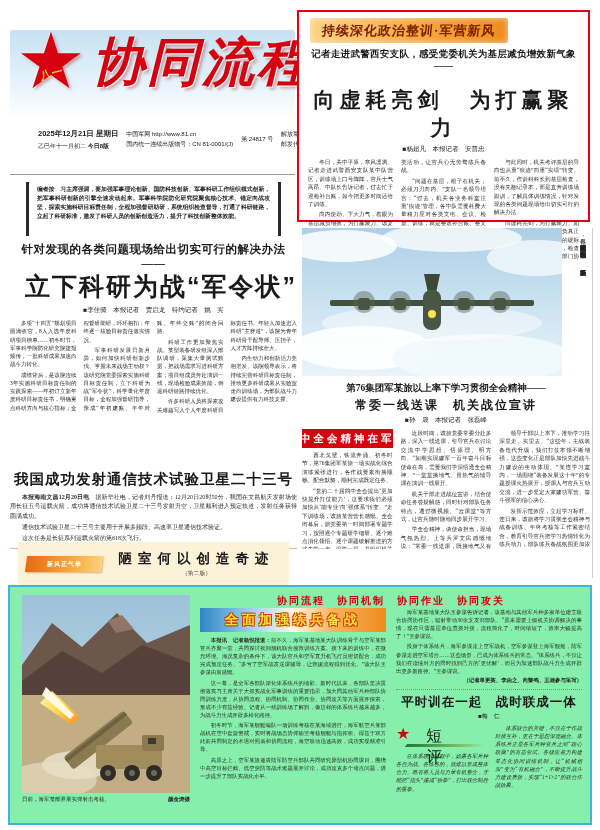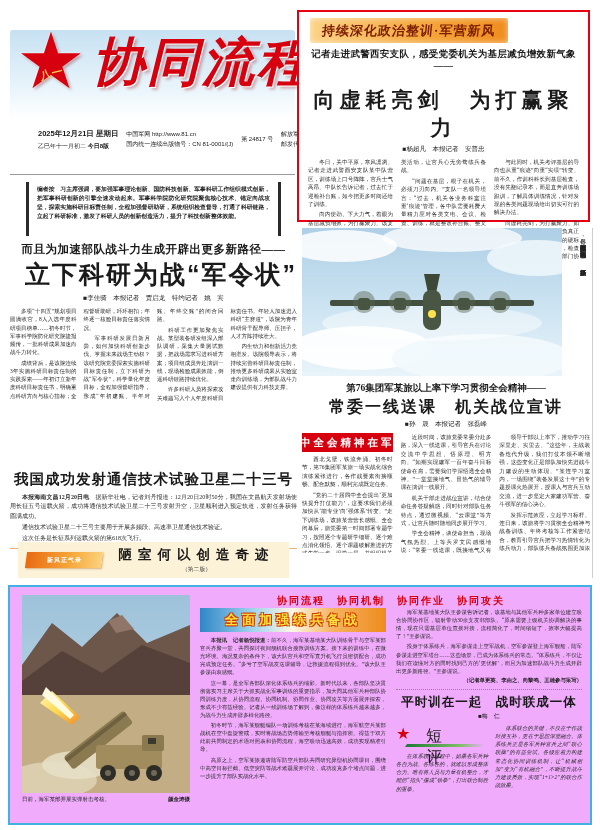--- a/index.html
+++ b/index.html
@@ -54,48 +54,48 @@
   .photo-plane{left:302px;top:228px;width:288px;height:148px;display:flex;}
   .plane-svg{width:260px;height:148px;display:block;}
   .v-caption{writing-mode:vertical-rl;height:148px;width:26px;font-size:6.2px;line-height:1.7;
         padding-top:6px;box-sizing:border-box;color:#222;}
   .v-caption b{margin-top:10px;}
   .right-rule{left:592px;top:228px;height:350px;border-left:1px solid #cfcfcf;}
 
   
   .ga{left:302px;top:380px;width:288px;}
   .ga-kicker{font-size:9.5px;font-weight:bold;text-align:center;margin:2px 0;}
-  .ga-headline{font-size:16px;font-weight:900;text-align:center;letter-spacing:2px;margin:1px 0 2px;
+  .ga-headline{font-size:12px;font-weight:900;text-align:center;letter-spacing:2px;margin:1px 0 2px;
         font-family:"Liberation Serif",serif;}
   .ga-cols{display:flex;gap:8px;margin-top:3px;}
   .ga-col{flex:1;font-size:5.6px;line-height:1.5;text-align:justify;height:120px;overflow:hidden;color:#2b2b2b;}
   .red-banner{height:19px;background:#d7000f;display:flex;align-items:center;justify-content:center;
         margin-bottom:3px;}
   .red-banner span{color:#fff;font-weight:bold;font-size:10.5px;letter-spacing:3px;white-space:nowrap;}
 
   
   .sat{left:10px;top:470px;width:287px;}
   .sat-headline{font-size:14.5px;font-weight:900;text-align:center;letter-spacing:1px;margin:0 0 4px;}
   .sat-body{font-size:6px;line-height:1.55;text-align:justify;color:#2b2b2b;}
   .sat-rule{margin-top:5px;border-top:1.5px solid #f2b27a;}
 
   
-  .loushi{left:18px;top:542px;width:271px;height:36px;background:#fcf2d7;display:flex;
+  .loushi{left:18px;top:542px;width:271px;height:44px;background:#fcf2d7;display:flex;
         align-items:center;padding:0 8px;box-sizing:border-box;gap:10px;}
   .ribbon{width:76px;height:16px;background:linear-gradient(90deg,#e86a10,#f7a93c 60%,#fbd27e);
         display:flex;align-items:center;justify-content:center;transform:skewX(-8deg);
         box-shadow:1px 1px 2px rgba(160,80,0,.4);}
   .ribbon span{font-size:6px;font-weight:bold;color:#fff;letter-spacing:1px;transform:skewX(8deg);}
   .loushi-mid{flex:1;text-align:center;}
   .loushi-headline{font-size:13.5px;font-weight:900;letter-spacing:6px;font-family:"Liberation Serif",serif;}
   .loushi-page{font-size:5.8px;color:#444;margin-top:1px;}
 
   
   .bluebox{left:8px;top:585px;width:584px;height:240px;border:2.5px solid #41b1e1;
-        box-sizing:border-box;background:#f0abfc;}
+        box-sizing:border-box;background:#86efac;}
   .rocket-svg{position:absolute;left:12px;top:8px;width:168px;height:198px;display:block;}
   .rocket-cap{position:absolute;left:12px;top:209px;width:168px;display:flex;
         justify-content:space-between;font-size:5.5px;color:#222;}
   .bb-right{position:absolute;left:190px;top:7px;width:382px;}
   .bb-kicker{font-size:10px;font-weight:bold;color:#d7000f;text-align:center;letter-spacing:2px;}
   .bb-headline{font-size:19px;font-weight:900;text-align:center;letter-spacing:3px;margin:2px 0 4px;}
   .bb-cols{display:flex;gap:10px;}
   .bb-colA{width:186px;}
   .bb-colB{width:186px;}
   .train-banner{height:24px;display:flex;align-items:center;justify-content:center;margin-bottom:4px;
@@ -157,21 +157,21 @@
       <p>冬日，关中平原，寒风凛冽。记者走进武警西安支队某中队营区，训练场上口号阵阵，官兵士气高昂。中队长告诉记者，过去忙于迎检补台账，如今把更多时间还给了训练。</p>
       <p>向内使劲、下大力气，着眼为基层减负增效，为打赢聚力。该支队党委一班人态度鲜明立下“硬规矩”：所有下发基层的文电必须经值班首长审批，实行源头管控，从严压减会议、检查、训练之外的各类活动，让官兵心无旁骛练兵备战。</p>
       <p>“问题在基层，根子在机关，必须刀刃向内。”支队一名领导坦言：“过去，机关各业务科室注重‘痕迹’管理，各中队需要耗费大量精力应对各类文电、会议、检查、训练，就是整改补台账、整文件，真正留给训练的时间不多。”如今，随着支队党委为基层减负各项措施落地，营连统计事务明显减少，干部骨干把精力集中到练兵场上。</p>
       <p>与此同时，机关考评基层的导向也从重“痕迹”向重“实绩”转变。前不久，作训科科长到基层检查，没有先翻记录本，而是直奔训练场跟训，了解具体训练情况，针对发现的各类问题现场给出切实可行的解决办法。</p>
       <p>向虚耗亮剑，为打赢聚力。如今，该支队党委将为基层减负真正落实作为检验政治整训成效的硬标尺，领导干部带头沉到一线，检查指导不搞层层陪同，机关各部门协同高效履职，推动部队战斗力建设稳步提升。</p>
     </div>
   </div>
 
   <div class="abs research">
     <div class="ed-note">编者按　习主席强调，要加强军事理论创新、国防科技创新、军事科研工作组织模式创新，把军事科研创新的引擎全速发动起来。军事科学院防化研究院聚焦核心技术、锚定向战攻坚，探索实施科研目标责任制，全程加强督研助研，系统组织检查督导，打通了科研链路，立起了科研标准，激发了科研人员的创新创造活力，提升了科技创新整体效能。</div>
-    <div class="res-kicker">而且为加速部队战斗力生成开辟出更多新路径——</div>
+    <div class="res-kicker">针对发现的各类问题现场给出切实可行的解决办法——</div>
     <div class="res-headline sans">立下科研为战“军令状”</div>
     <div class="byline">■李佳骑　本报记者　贾启龙　特约记者　姚　宾</div>
     <div class="res-body">
       <p>多项“十四五”规划项目圆满收官，8人入选年度科研项目榜单……初冬时节，军事科学院防化研究院捷报频传，一批科研成果加速向战斗力转化。</p>
       <p>成绩背后，是该院连续3年实施科研目标责任制的实践探索——年初订立新年度科研目标责任书，明确重点科研方向与核心指标；全程督研助研，环环相扣；年终逐一核验目标责任落实情况。</p>
       <p>军事科研发展日新月异，如何加快科研创新步伐、掌握未来战场主动权？该研究院党委探索实施科研目标责任制，立下科研为战“军令状”，科学量化年度目标，全程加强督研指导，形成“年初建账、半年对账、年终交账”的闭合回路。</p>
       <p>科研工作更加聚焦实战。某型装备研发组深入部队调研，采集大量测试数据，把战场需求写进科研方案；项目组成员奔赴演训一线，现场检验成果效能，倒逼科研链路持续优化。</p>
       <p>许多科研人员将探索攻关难题写入个人年度科研目标责任书。年轻人加速进入科研“主赛道”，该院为青年科研骨干配导师、压担子，人才方阵持续壮大。</p>
       <p>内生动力和创新活力竞相迸发。该院领导表示，将持续完善科研目标责任制，推动更多科研成果从实验室走向训练场，为部队战斗力建设提供有力科技支撑。</p>
     </div>

